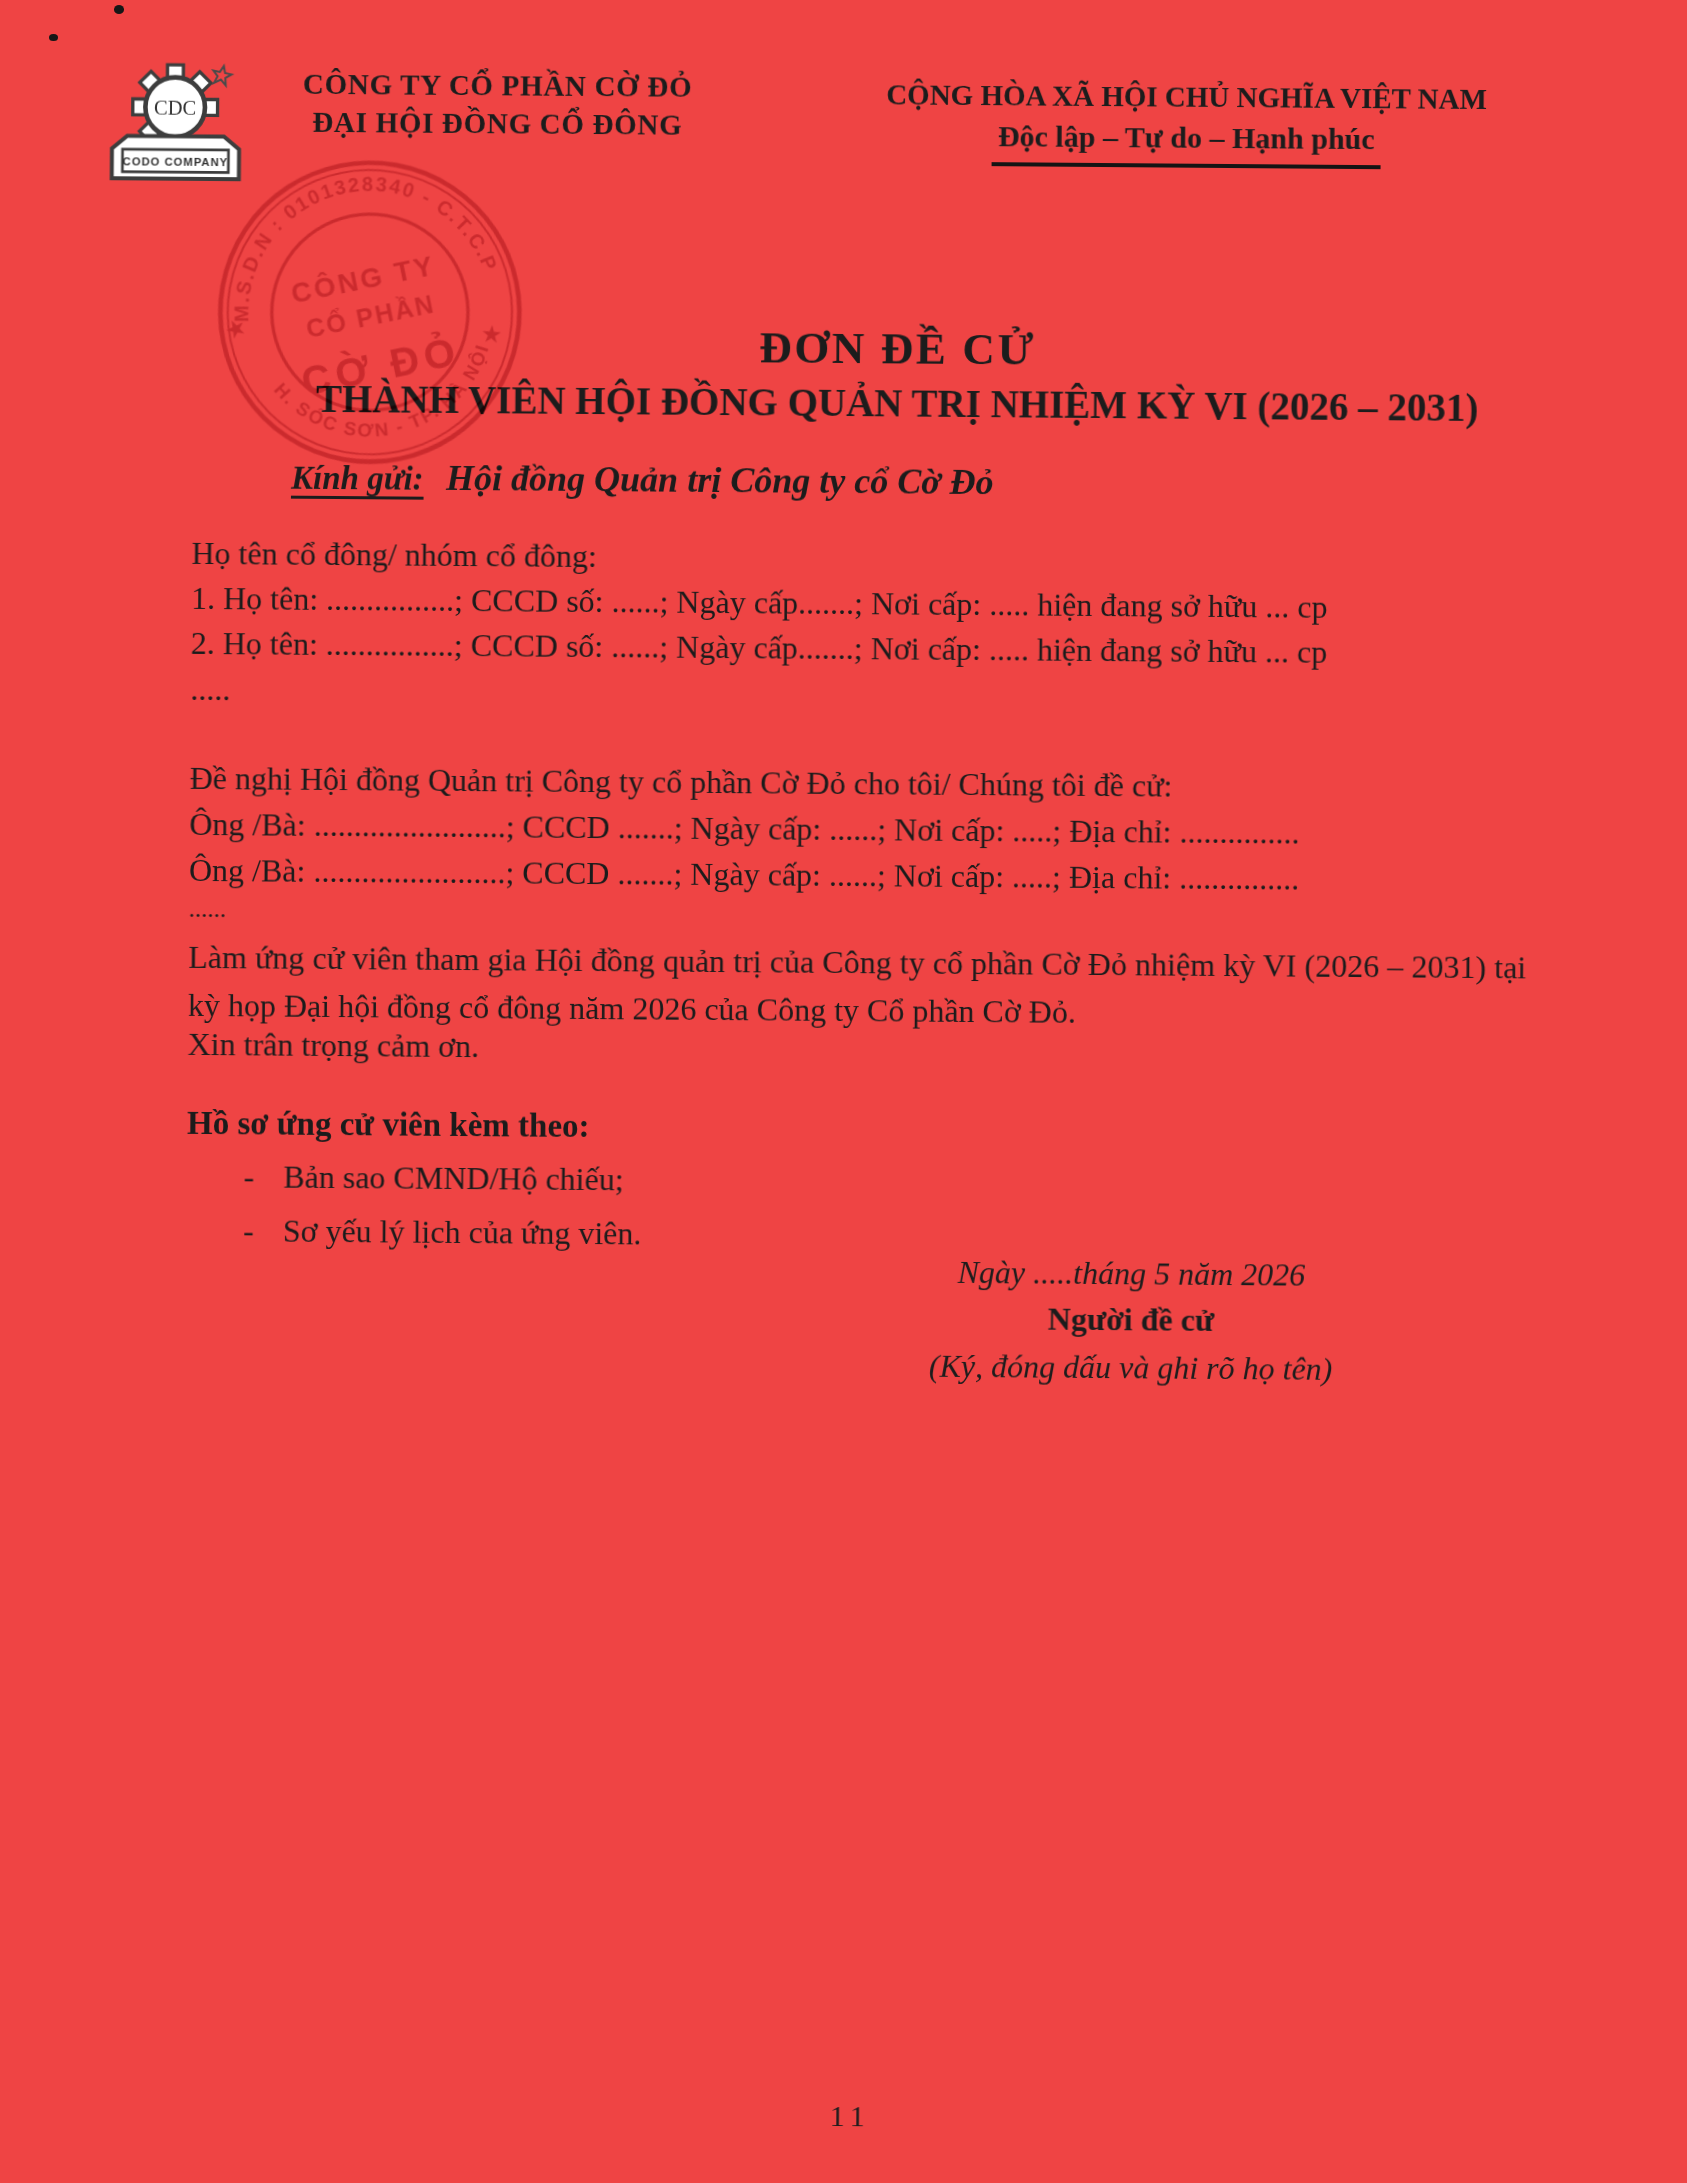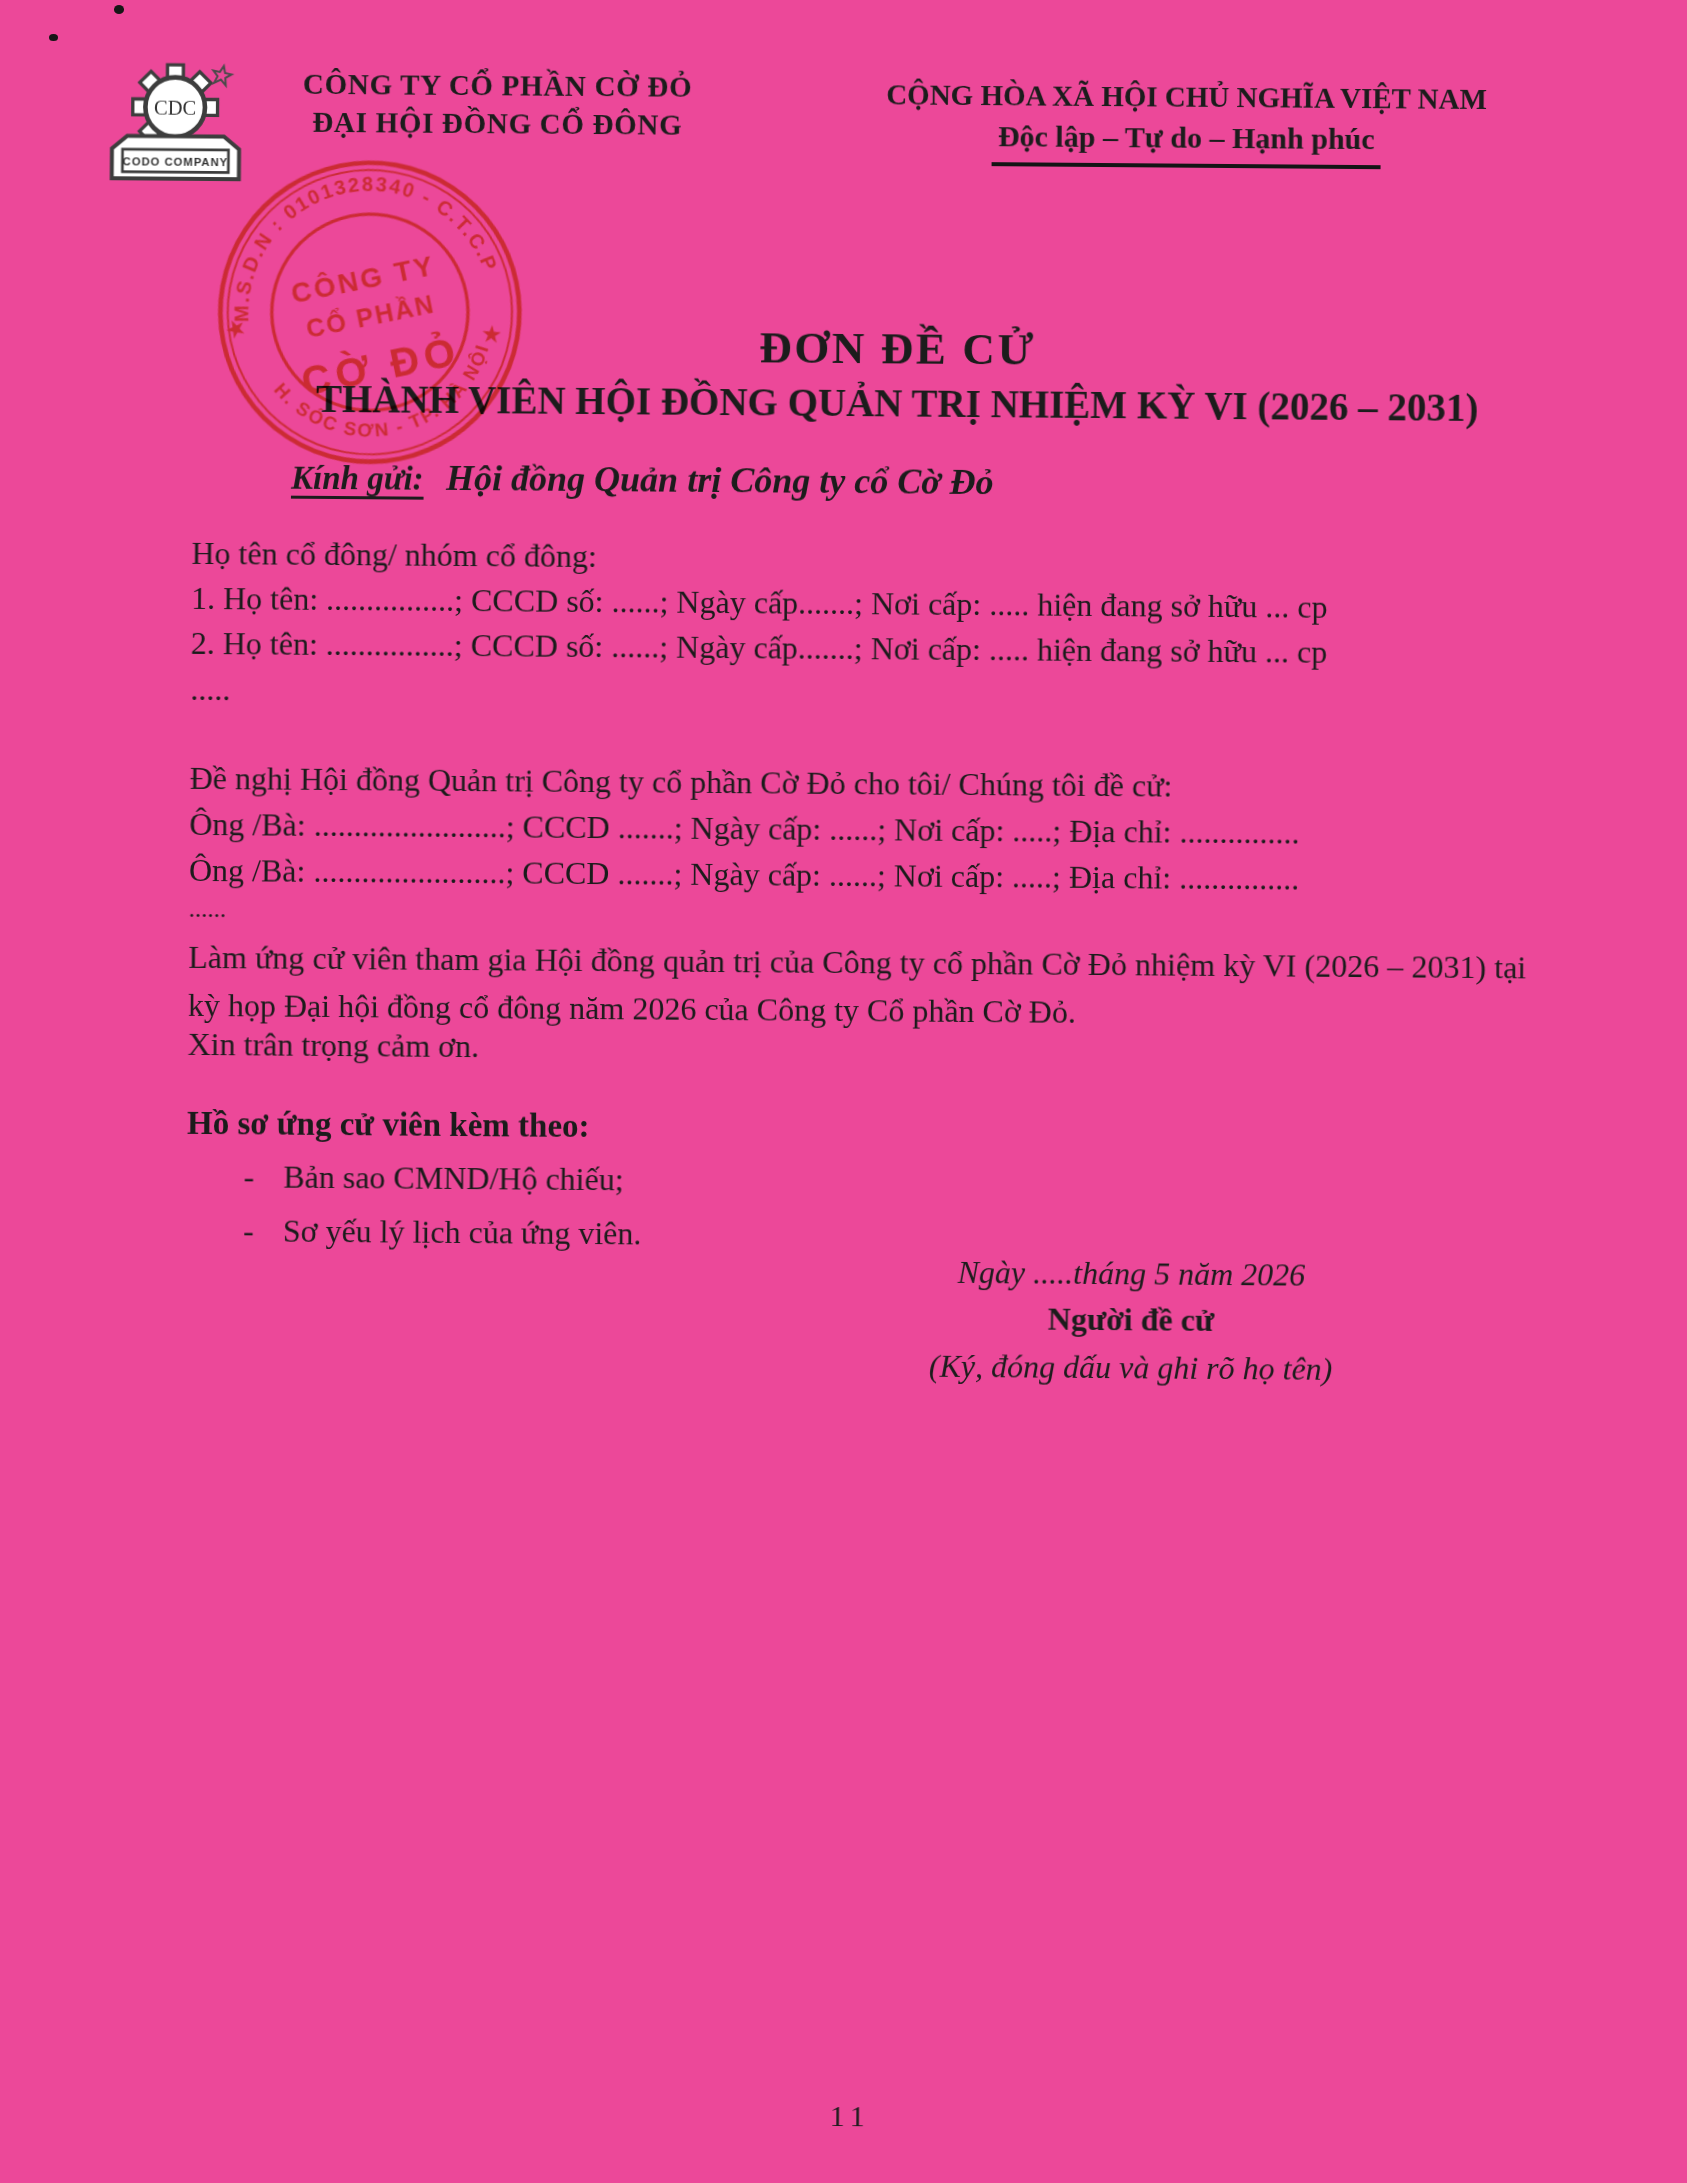--- a/index.html
+++ b/index.html
@@ -1,16 +1,16 @@
 <!DOCTYPE html>
 <html style="font-size:10.6px"><head>
 <meta charset="utf-8">
 <style>
   html,body{margin:0;padding:0;background:#ffffff;}
-  .page{position:relative;width:1687px;height:2183px;background:#ec4899;overflow:hidden;
+  .page{position:relative;width:1687px;height:2183px;background:#ef4444;overflow:hidden;
         font-family:"Liberation Serif","DejaVu Serif",serif;color:#1c1c1c;}
   .skew{position:absolute;inset:0;transform:rotate(0.45deg);transform-origin:50% 40%;}
   .abs{position:absolute;}
   .nowrap{white-space:nowrap;}
   .dot{position:absolute;background:#161616;border-radius:50%;}
   
   .hdr-left{left:270px;top:69px;width:443px;text-align:center;font-weight:bold;
             font-size:29px;line-height:38px;letter-spacing:0.7px;}
   .hdr-right{left:840px;top:74px;width:681px;text-align:center;font-weight:bold;
              font-size:29px;line-height:40px;}

